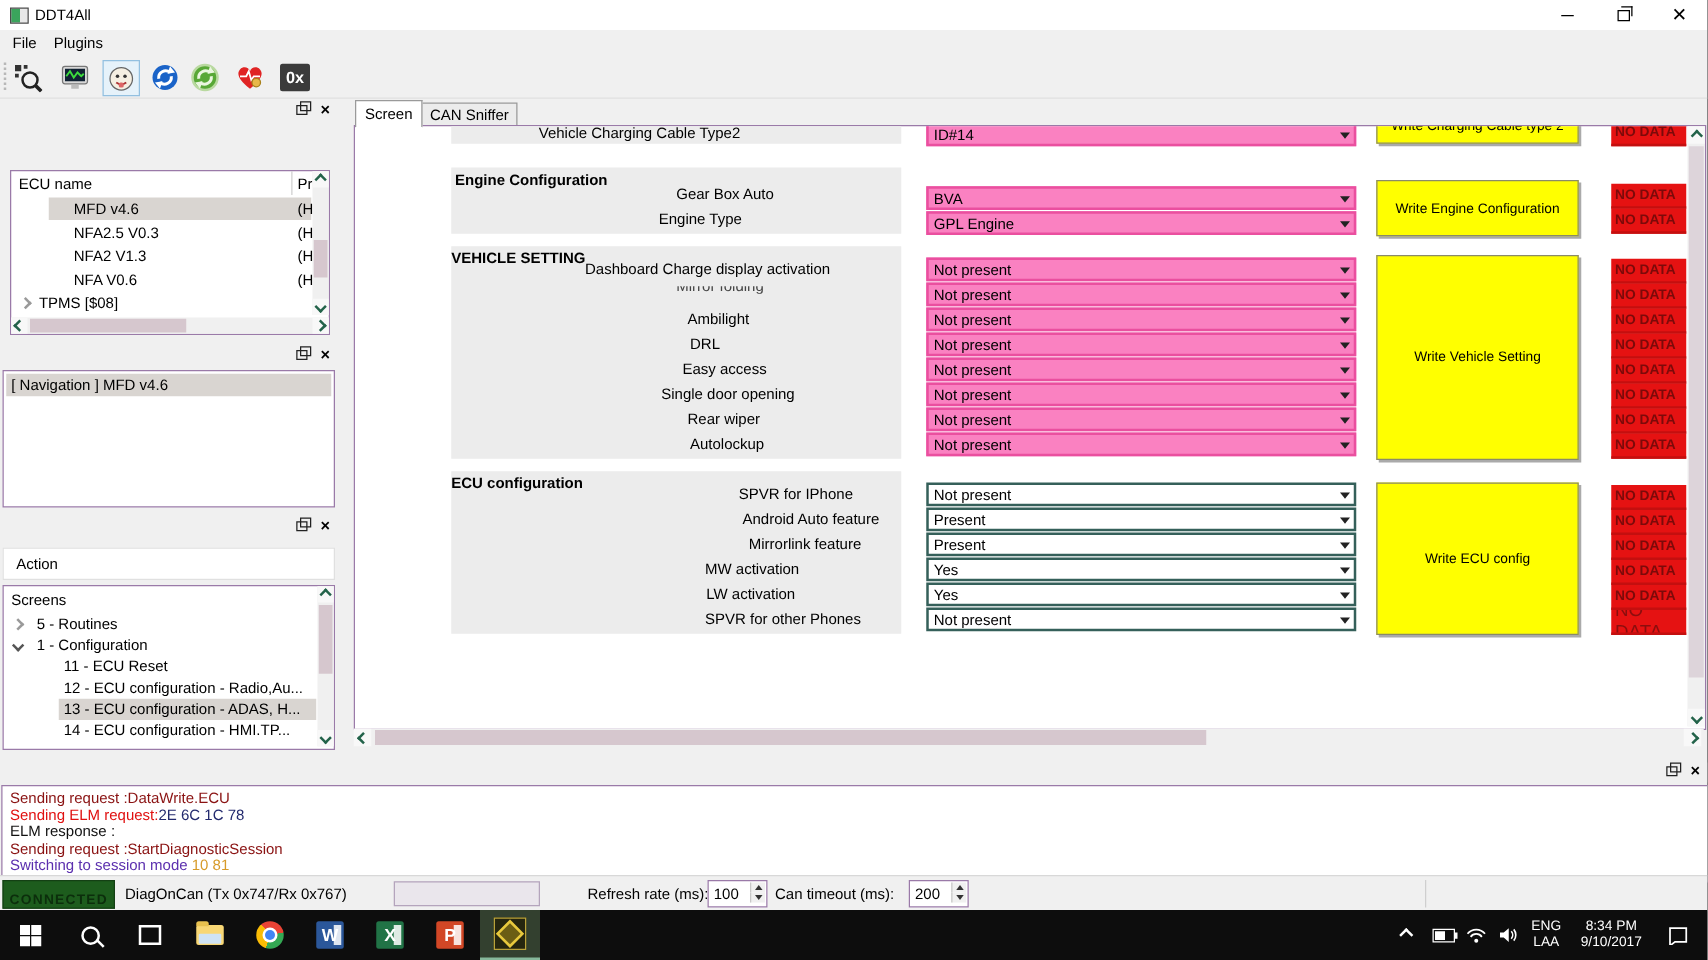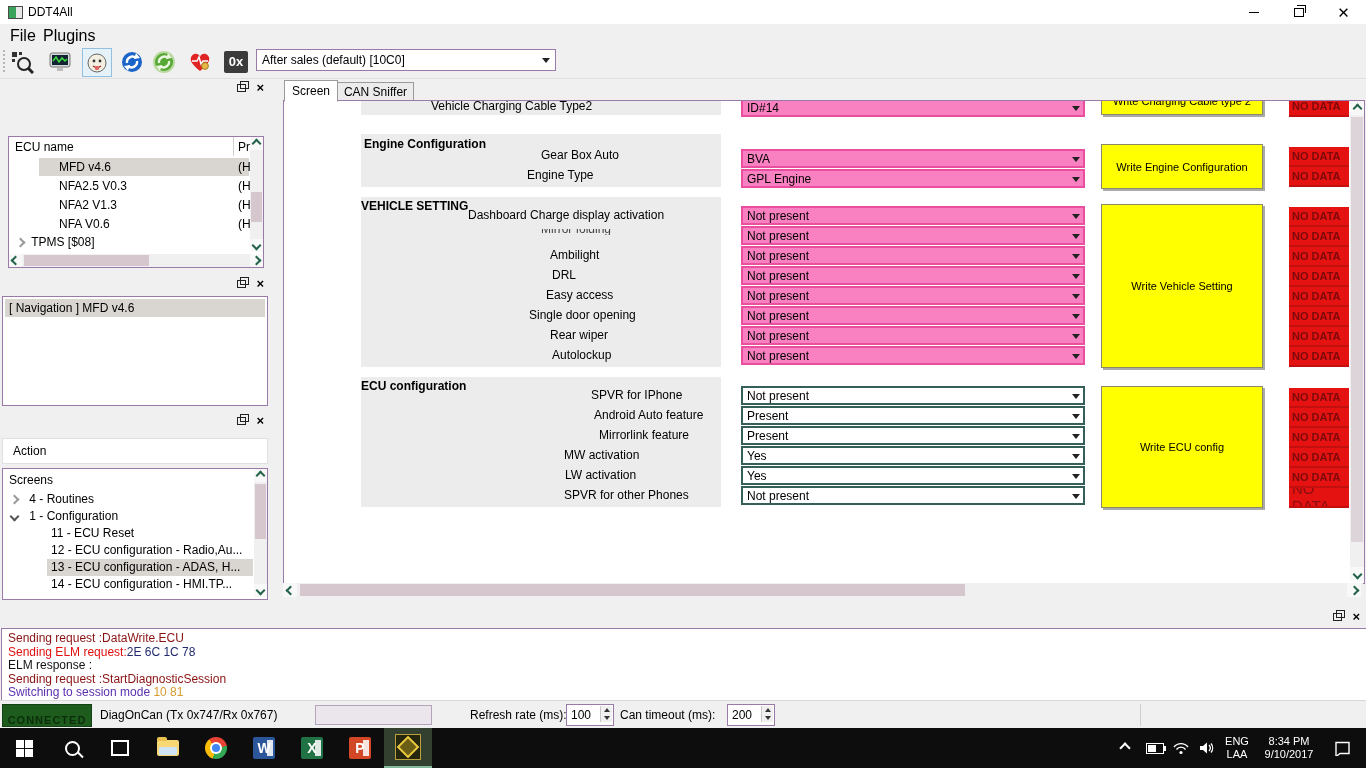--- a/index.html
+++ b/index.html
@@ -10,21 +10,21 @@
   
   .titlebar{position:absolute;left:0;top:0;width:1366px;height:24px;background:#fff;}
   .app-ico{position:absolute;left:8px;top:6px;width:13px;height:11px;border:1px solid #4a4a4a;background:linear-gradient(90deg,#3aa45c 0 55%,#e8e8e8 55%);}
   .title-txt{position:absolute;left:28px;top:5px;font-size:12px;}
   .capbtn{position:absolute;top:0;width:45px;height:24px;display:flex;align-items:center;justify-content:center;}
   .min-glyph{width:10px;height:0;border-top:1px solid #000;}
   .rest-glyph{width:8px;height:7px;border:1px solid #000;position:relative;background:#fff;}
   .rest-glyph::before{content:"";position:absolute;left:2px;top:-4px;width:8px;height:7px;border:1px solid #000;border-bottom:none;border-left:none;}
   .close-glyph{font-size:15px;line-height:15px;}
   .menubar{position:absolute;left:0;top:24px;width:1366px;height:20px;background:#f0f0f0;}
-  .menu-item{position:absolute;top:3px;font-size:16px;}
+  .menu-item{position:absolute;top:3px;font-size:12px;}
   .toolbar{position:absolute;left:0;top:44px;width:1366px;height:34px;background:#f0f0f0;border-bottom:1px solid #e0e0e0;}
   .tb-handle{position:absolute;left:3px;top:6px;width:3px;height:22px;border-left:2px dotted #b8b8b8;}
   .tb-ico{position:absolute;top:4px;width:28px;height:27px;display:flex;align-items:center;justify-content:center;}
   .tb-ico.sel{border:1px solid #93c0e0;background:#e6f2fa;}
   .hexbox{width:24px;height:22px;background:#3b3b3b;color:#fff;font-weight:bold;font-size:13px;display:flex;align-items:center;justify-content:center;border-radius:2px;}
   .combo{background:#fff;border:1px solid #9a7aa8;display:flex;align-items:center;padding:0 18px 0 5px;position:absolute;}
   .dd-arrow{position:absolute;right:5px;top:50%;margin-top:-2px;width:0;height:0;border-left:4px solid transparent;border-right:4px solid transparent;border-top:5px solid #222;}
 
   
   .dockhdr{position:absolute;left:0;width:270px;height:16px;background:#f0f0f0;}
@@ -174,24 +174,20 @@
     <div class="tb-ico" style="left:186px;">
       <svg width="26" height="24">
         <path d="M13 21 C4 14 2 9 5 5.5 C8 2.5 12 4 13 7 C14 4 18 2.5 21 5.5 C24 9 22 14 13 21 Z" fill="#e02424"></path>
         <polyline points="5,11 10,11 12,7 14,14 16,11 21,11" fill="none" stroke="#fff" stroke-width="1.4"></polyline>
         <circle cx="18" cy="16" r="3.4" fill="#e8b84a" stroke="#a8801a"></circle>
       </svg>
     </div>
     <div class="tb-ico" style="left:222px;">
       <span class="hexbox">0x</span>
     </div>
-    <div class="combo" style="left:256px;top:5px;width:275px;height:20px;">
-      <span>After sales (default) [10C0]</span>
-      <span class="dd-arrow"></span>
-    </div>
   </div>
 
   <div class="dockhdr" style="top:81px;">
     <div class="dockbtns">
       <span class="float-ico"></span>
       <span class="x-ico">×</span>
     </div>
   </div>
   <div class="pbox" style="left:8px;top:136px;width:254px;height:130px;">
     <div class="abs" style="left:6px;top:3px;">ECU name</div>
@@ -258,21 +254,21 @@
       <span class="x-ico">×</span>
     </div>
   </div>
   <div class="abs" style="left:2px;top:438px;width:264px;height:24px;background:#fff;border:1px solid #e0e0e0;">
     <span class="abs" style="left:10px;top:5px;">Action</span>
   </div>
   <div class="pbox" style="left:2px;top:468px;width:264px;height:130px;">
     <div class="abs" style="left:6px;top:4px;">Screens</div>
     <div class="abs" style="left:8px;top:23px;">
       <span class="tchv"></span>
-      <span style="margin-left:8px;">4 - Routines</span>
+      <span style="margin-left:8px;">5 - Routines</span>
     </div>
     <div class="abs" style="left:8px;top:40px;">
       <span class="tchv open"></span>
       <span style="margin-left:8px;">1 - Configuration</span>
     </div>
     <div class="abs" style="left:48px;top:57px;">
       <span>11 - ECU Reset</span>
     </div>
     <div class="abs" style="left:48px;top:74px;">
       <span>12 - ECU configuration - Radio,Au...</span>

